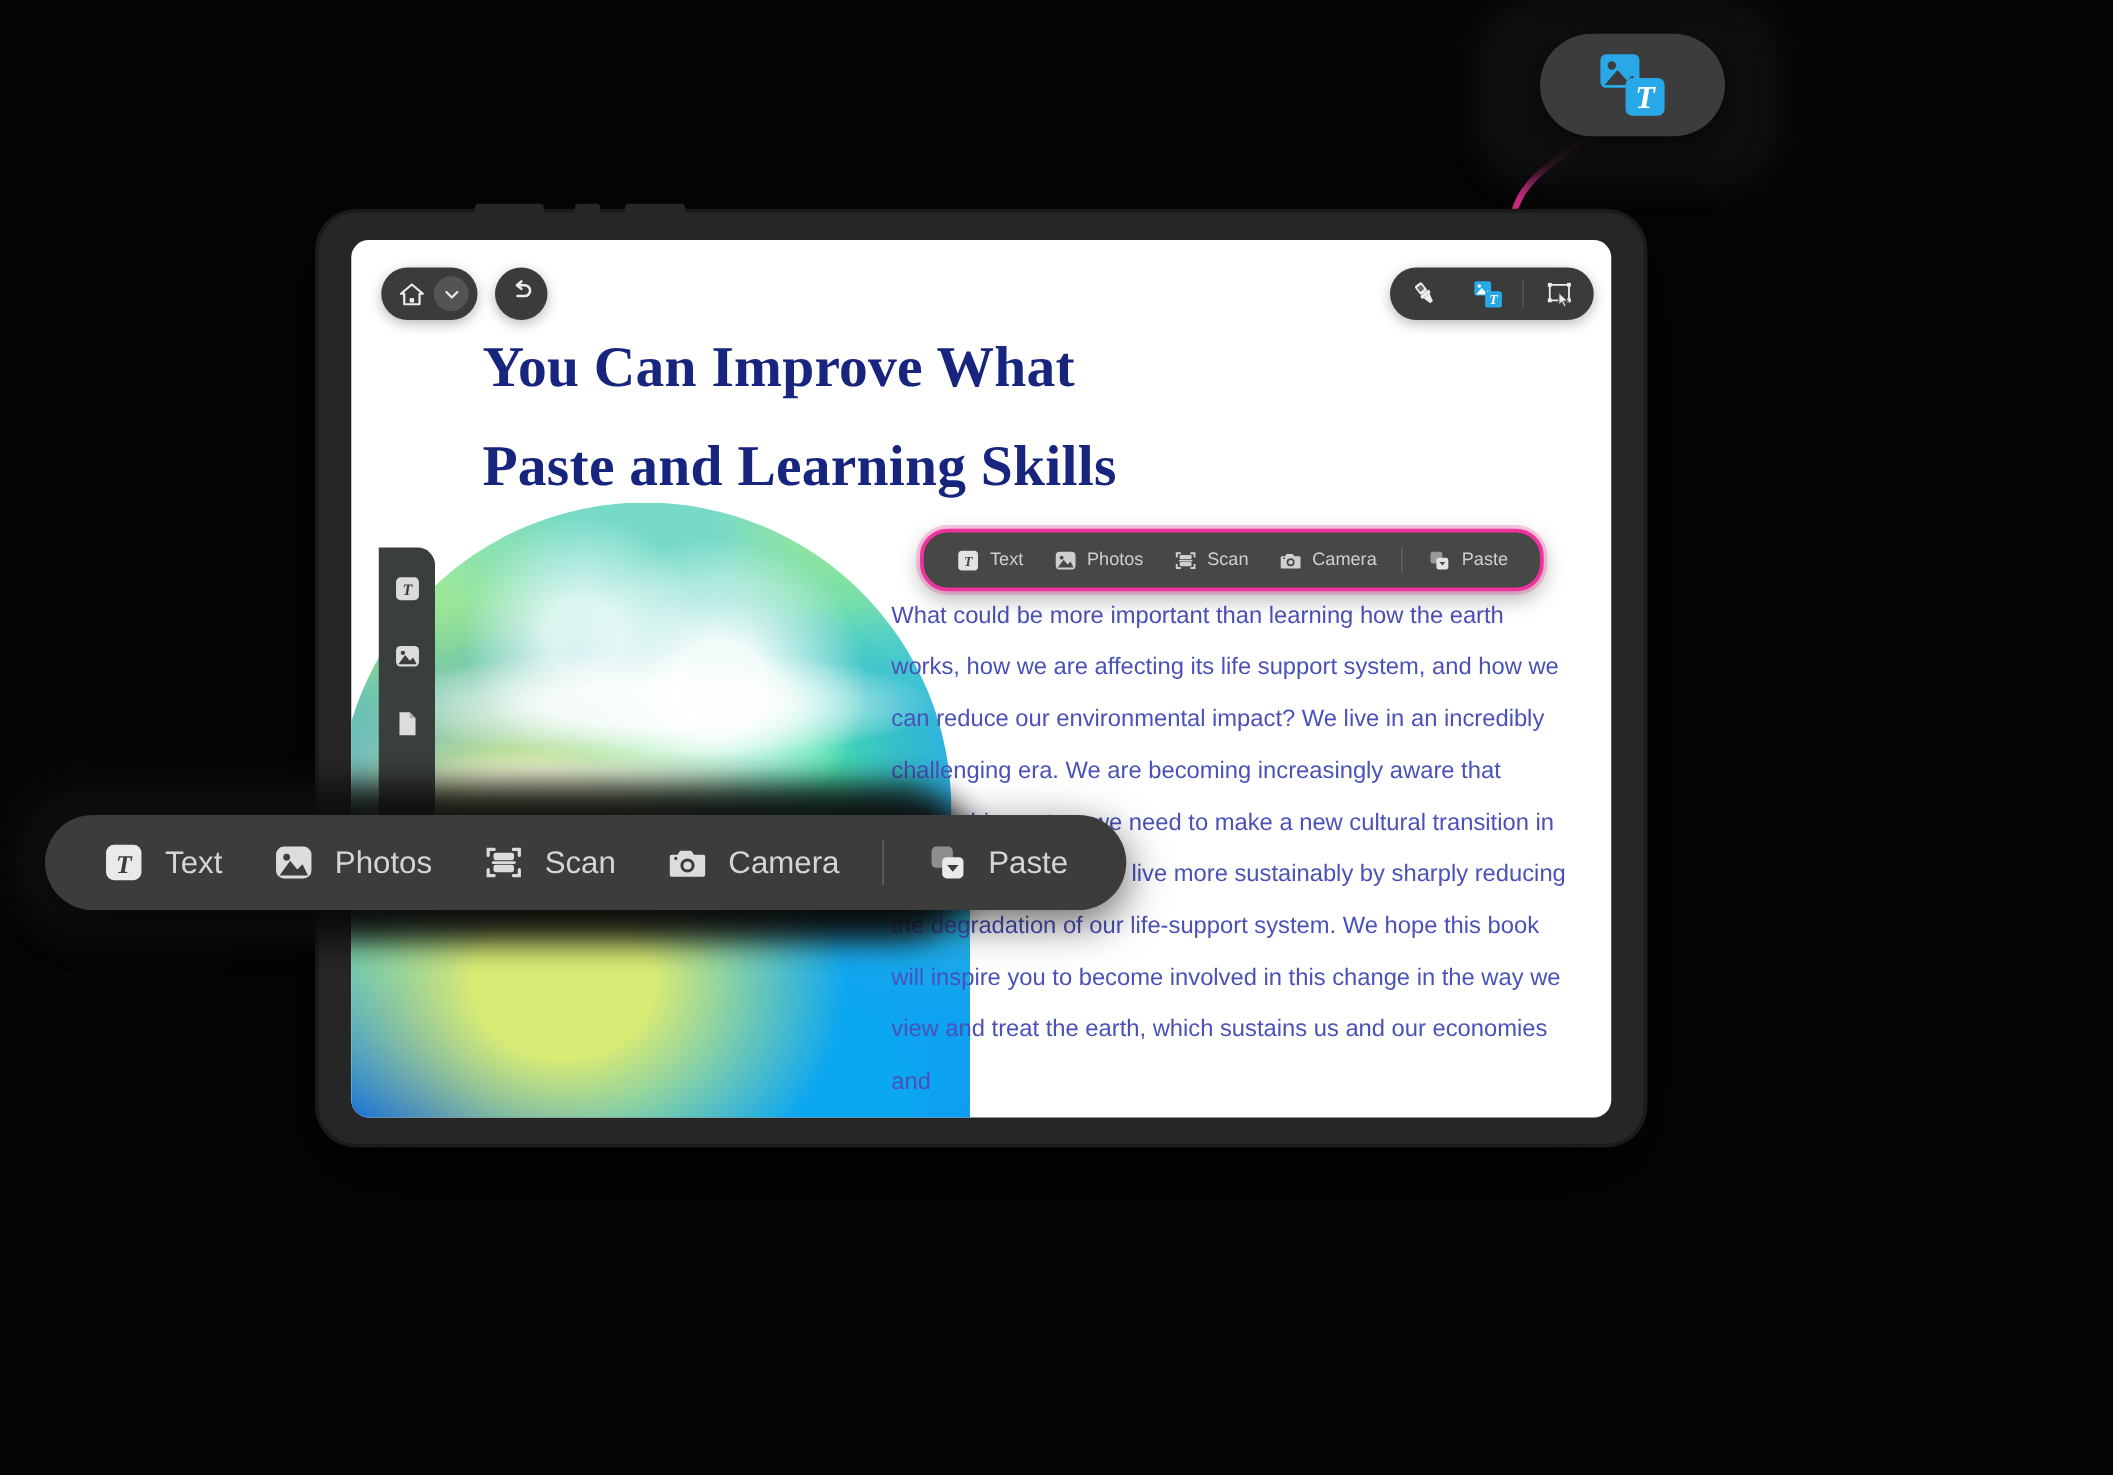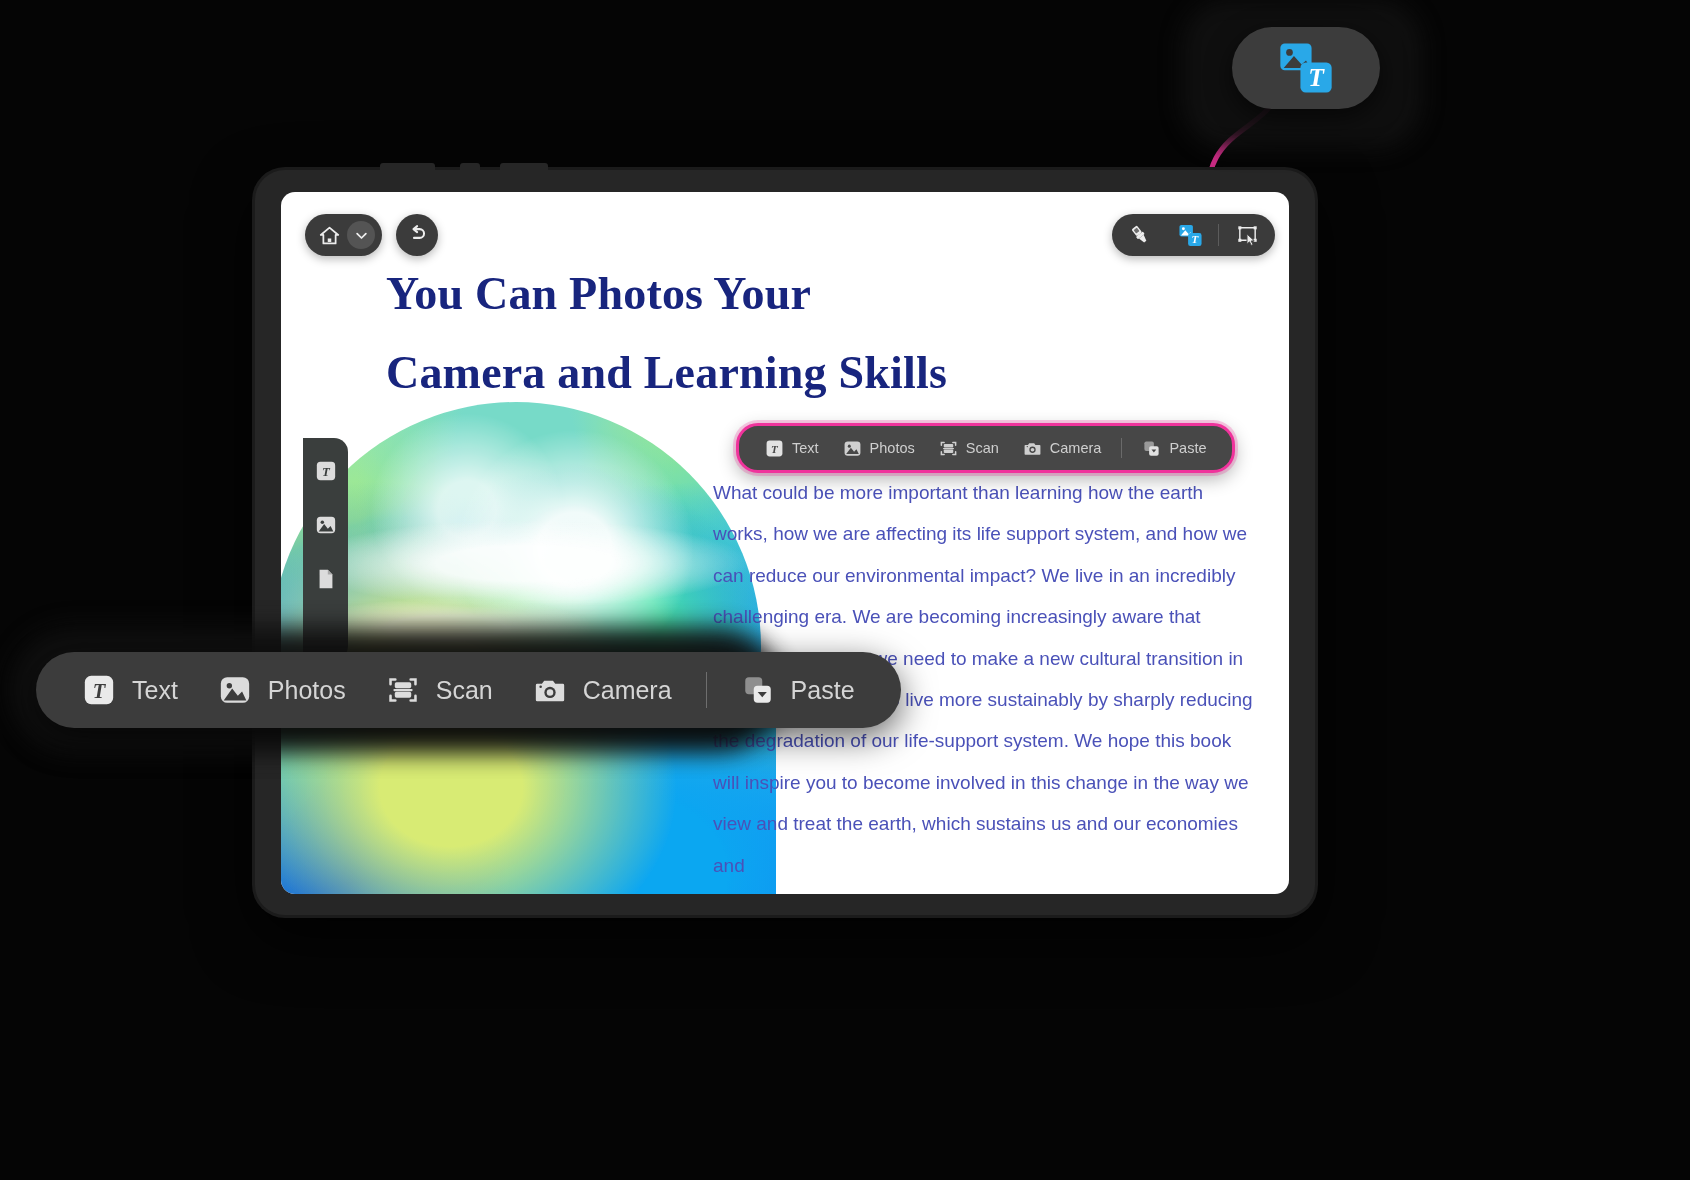--- a/index.html
+++ b/index.html
@@ -149,22 +149,22 @@
   <div class="nub" style="left:245px;width:48px;"></div>
 
   <div id="screen">
 
     <div id="globe-wrap">
       <div id="globe"></div>
       <div id="globe-low"></div>
     </div>
 
     <div id="doc-title">
-      <div>You Can Photos Your</div>
-      <div>Camera and Learning Skills</div>
+      <div>You Can Improve What</div>
+      <div>Paste and Learning Skills</div>
     </div>
 
     <div id="doc-body">What could be more important than learning how the earth works, how we are affecting its life support system, and how we can reduce our environmental impact? We live in an incredibly challenging era. We are becoming increasingly aware that during this century we need to make a new cultural transition in which we learn how to live more sustainably by sharply reducing the degradation of our life-support system. We hope this book will inspire you to become involved in this change in the way we view and treat the earth, which sustains us and our economies and</div>
 
     <div id="rail">
       <span class="rail-ico">
         <svg viewBox="0 0 24 24" width="22" height="22">
           <rect x="2" y="2" width="20" height="20" rx="4" fill="#dcdcdc"></rect>
           <text x="12" y="17.5" font-family="Liberation Serif, serif" font-size="14" font-style="italic" font-weight="700" fill="#3a3e3d" text-anchor="middle">T</text>
         </svg>

